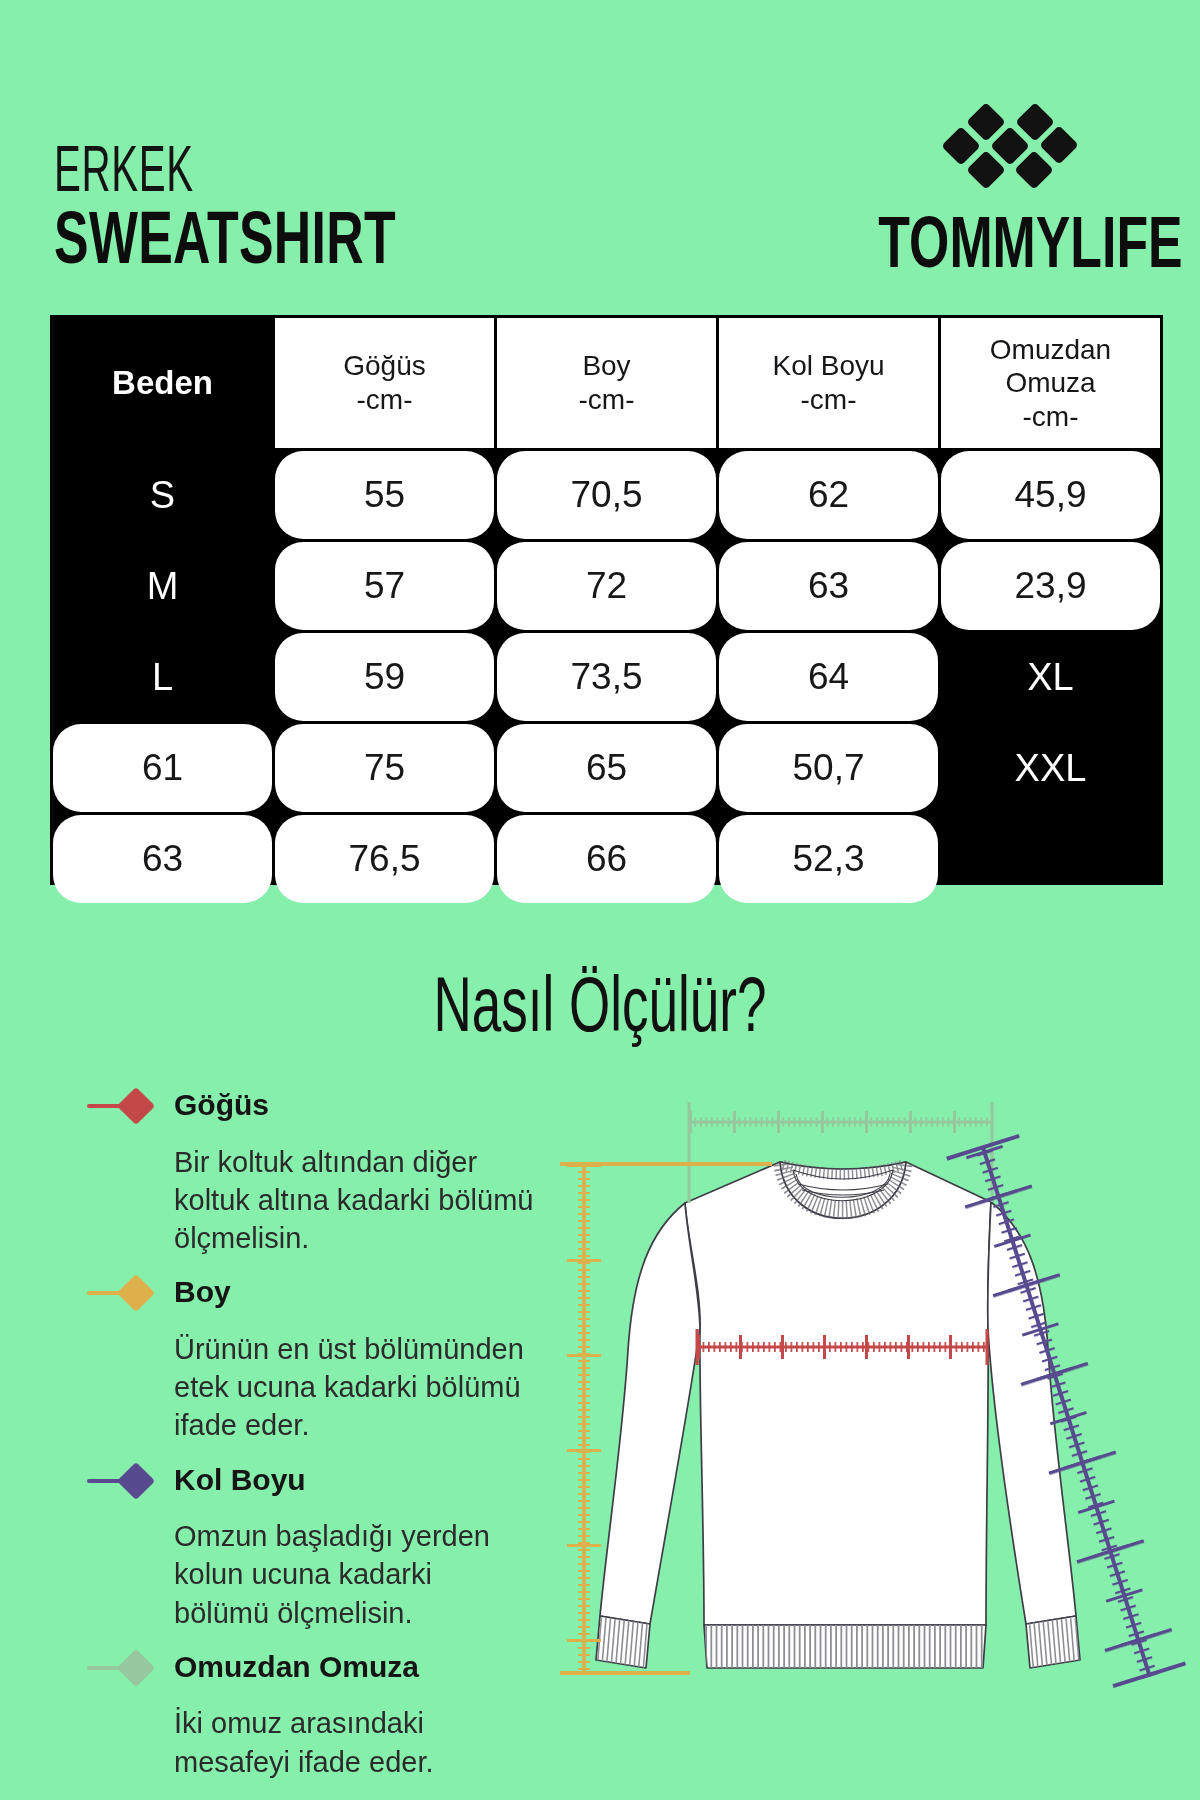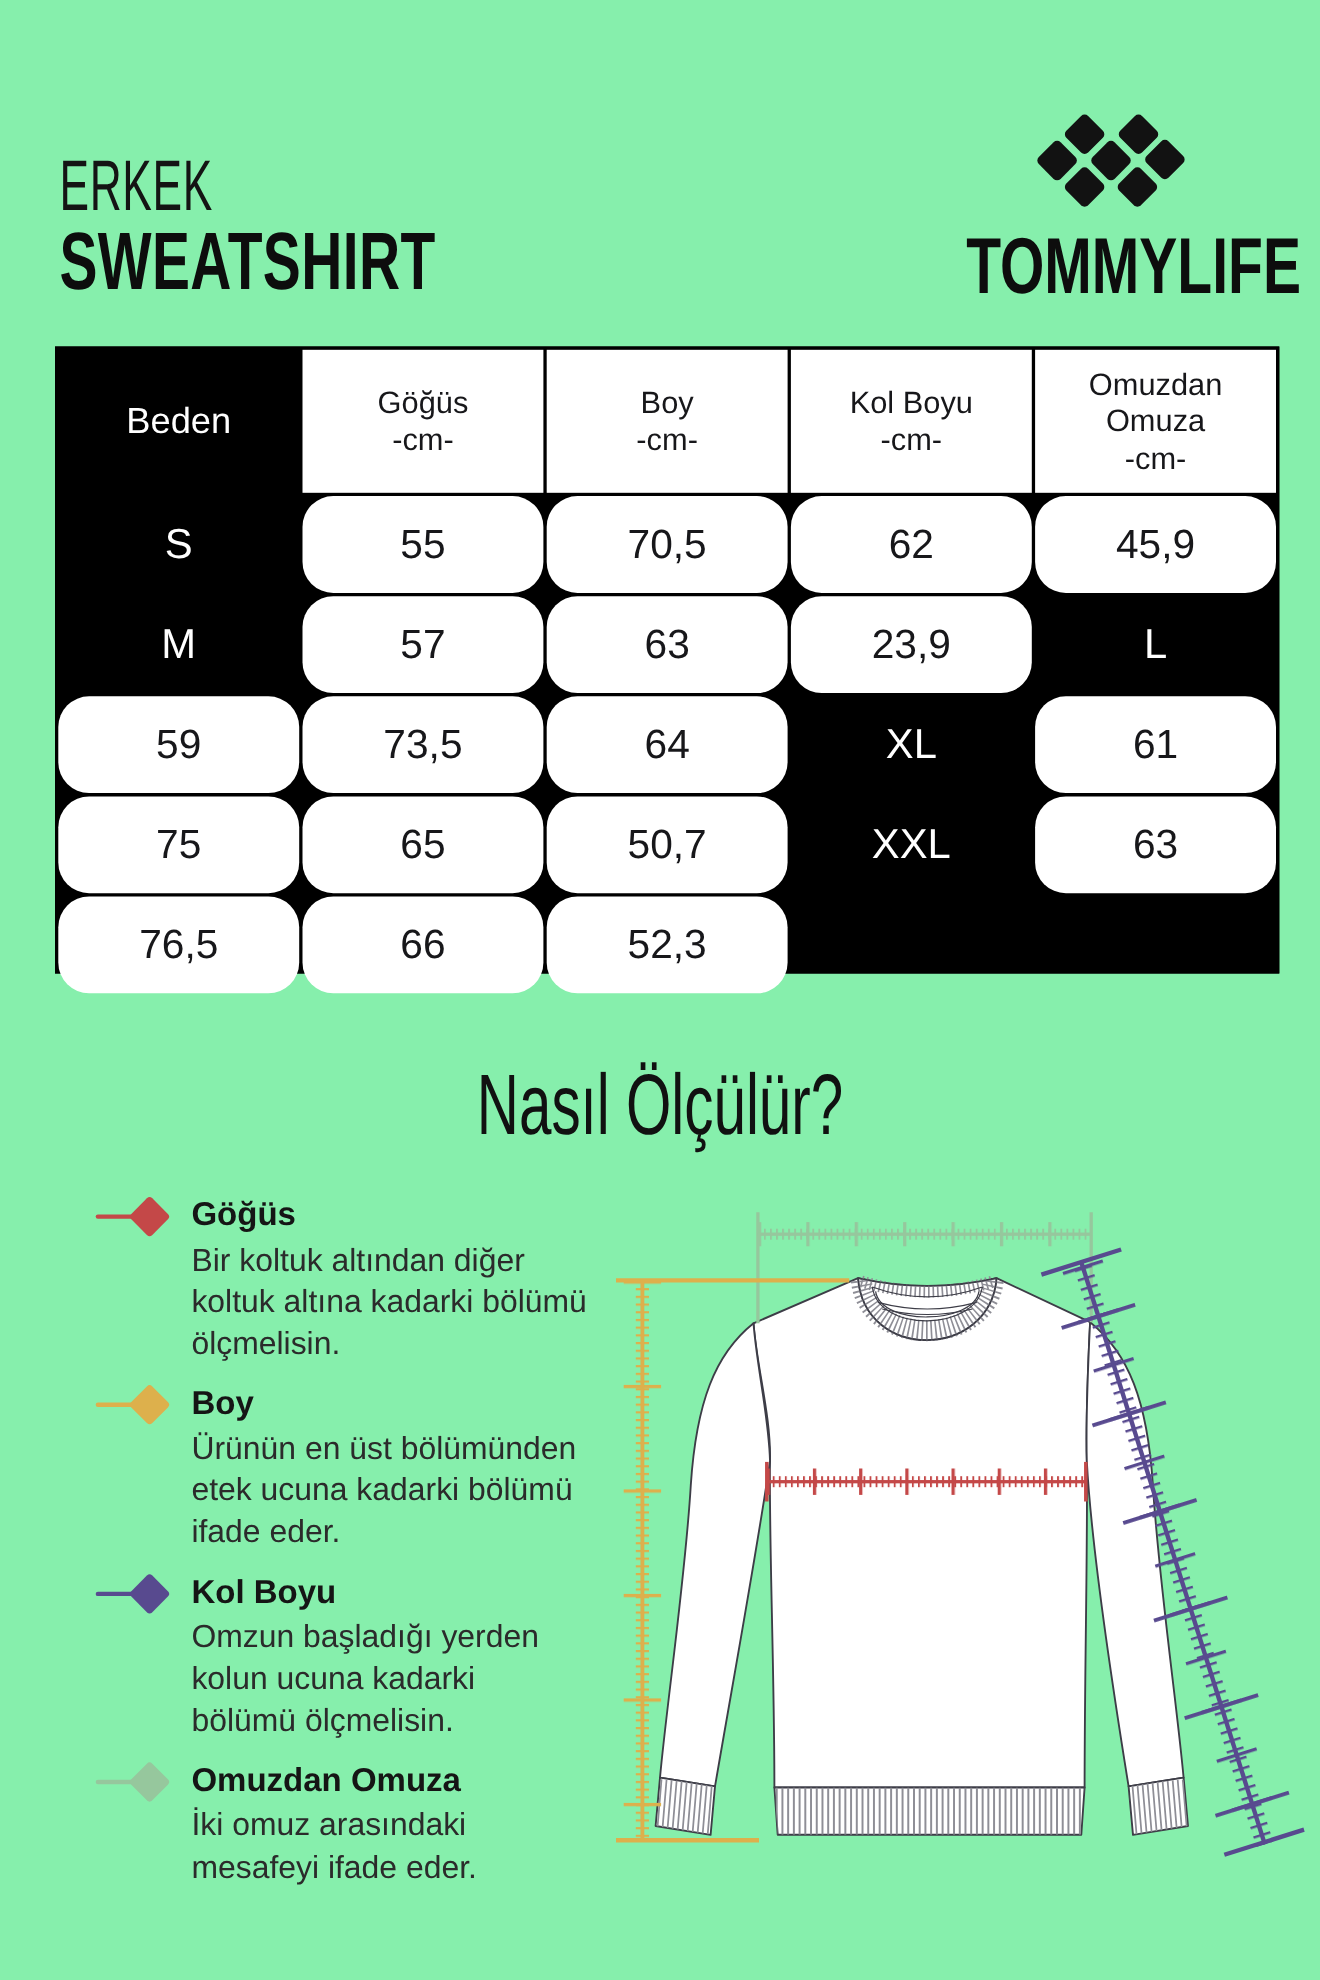--- a/index.html
+++ b/index.html
@@ -31,35 +31,35 @@
     position:absolute;left:50px;top:315px;width:1113px;height:570px;
     display:grid;grid-template-columns:repeat(5,1fr);
     grid-template-rows:130px repeat(5,88px);
     background:#000;border:3px solid #000;gap:3px;box-sizing:border-box;
   }
   .cell{background:#fff;display:flex;flex-direction:column;
     align-items:center;justify-content:center;text-align:center;}
   .cell.dark{background:#000;color:#fff;}
   .col-head{font-size:28px;line-height:1.2;font-weight:500;color:#17171a;padding:0 14px;}
   .col-head .unit{font-size:28px;}
-  .size-col-head{font-size:33px;font-weight:400;}
+  .size-col-head{font-size:33px;font-weight:700;}
   .size-label{font-size:38px;font-weight:400;color:#fff;}
   .value{font-size:37px;font-weight:500;color:#17171a;border-radius:28px;}
   
   .measure-title{
     position:absolute;left:0;top:962px;width:1200px;text-align:center;
     font-size:78px;line-height:1.1;font-weight:400;color:#111;
     transform:scaleX(.68);transform-origin:center top;white-space:nowrap;
   }
   .legend{position:absolute;left:86px;top:1086px;width:470px;}
   .legend-item{display:flex;margin-bottom:16px;}
   .legend-icon{flex:0 0 74px;margin-right:14px;margin-top:-2px;}
   .legend-title{font-size:30px;font-weight:700;color:#151515;line-height:1.25;}
   .legend-desc{font-size:29px;font-weight:400;color:#2b2b2b;line-height:1.32;
-    white-space:pre;margin-top:3px;}
+    white-space:pre;margin-top:19px;}
   .ln-red{stroke:var(--c-red);}   .f-red{fill:var(--c-red);}
   .ln-yellow{stroke:var(--c-yellow);} .f-yellow{fill:var(--c-yellow);}
   .ln-purple{stroke:var(--c-purple);} .f-purple{fill:var(--c-purple);}
   .ln-green{stroke:var(--c-green);}  .f-green{fill:var(--c-green);}
   
   .diagram{position:absolute;left:540px;top:1088px;}
   .outline{fill:#ffffff;stroke:#3d3d47;stroke-width:1.7;stroke-linejoin:round;}
   .seam{fill:none;stroke:#3d3d47;stroke-width:1.1;}
   .rib{fill:none;stroke:#8e8e96;}
 </style>
@@ -105,20 +105,21 @@
     </div>
 
     <div class="cell dark size-label">S</div>
     <div class="cell value">55</div>
     <div class="cell value">70,5</div>
     <div class="cell value">62</div>
     <div class="cell value">45,9</div>
 
     <div class="cell dark size-label">M</div>
     <div class="cell value">57</div>
+    <div class="cell value">72</div>
     <div class="cell value">63</div>
     <div class="cell value">23,9</div>
 
     <div class="cell dark size-label">L</div>
     <div class="cell value">59</div>
     <div class="cell value">73,5</div>
     <div class="cell value">64</div>
 
     <div class="cell dark size-label">XL</div>
     <div class="cell value">61</div>

